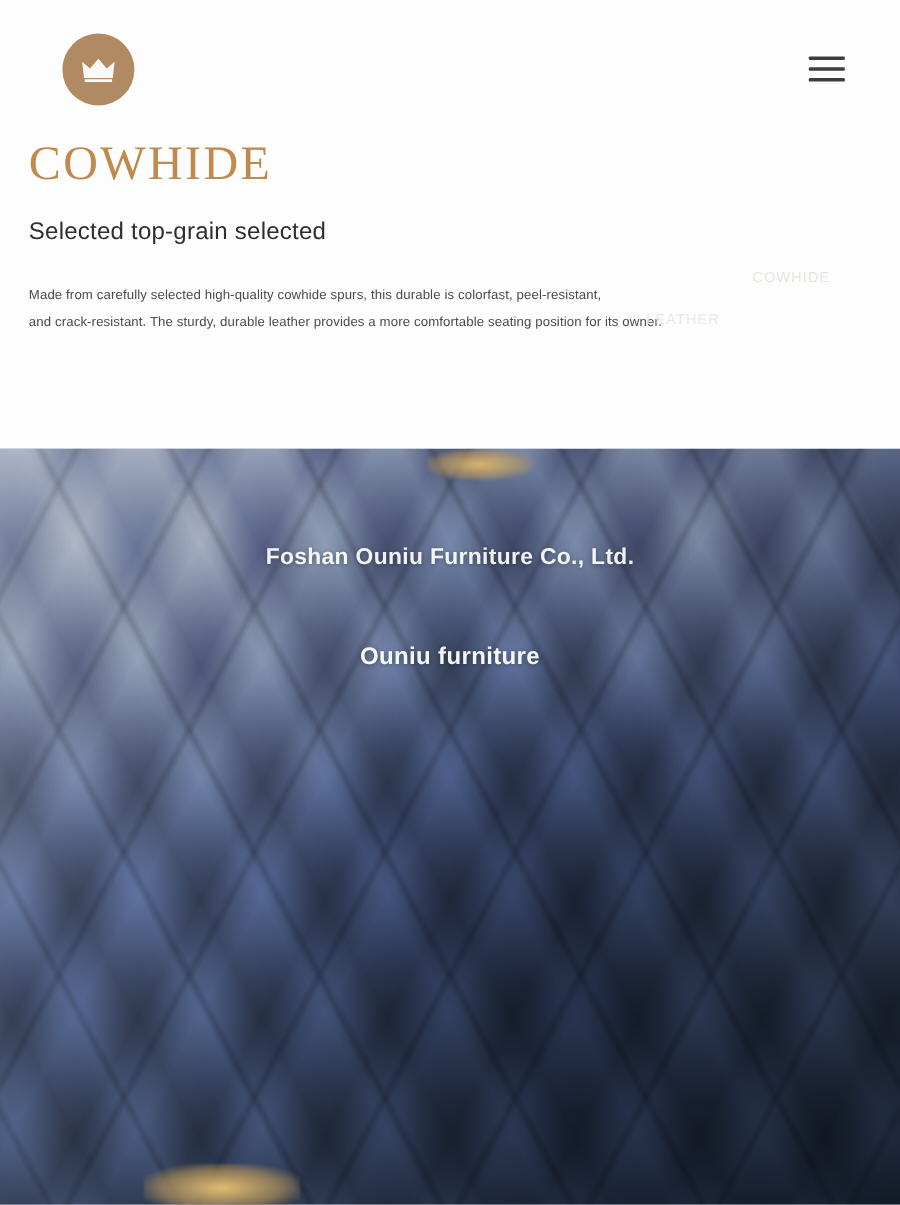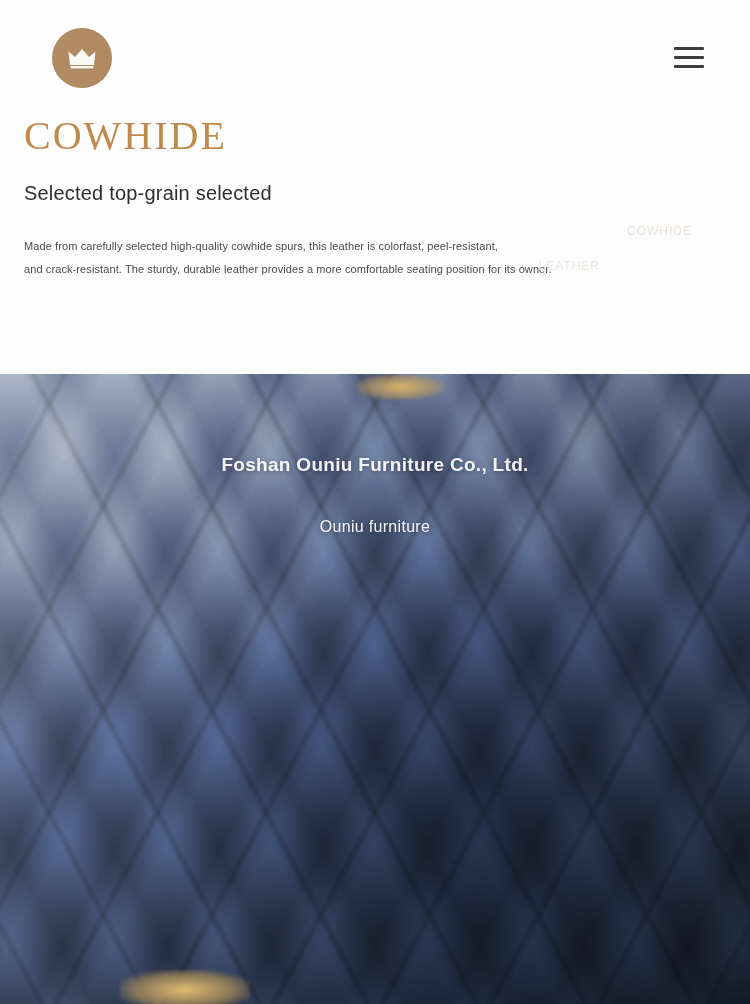--- a/index.html
+++ b/index.html
@@ -203,23 +203,23 @@
     color: #ffffff;
     text-shadow: 0 1px 4px rgba(0,0,0,0.35);
   }
   .hero-title {
     font-size: 19px;
     font-weight: 700;
     letter-spacing: 0.3px;
     opacity: 0.92;
   }
   .hero-sub {
-    margin-top: 42px;
-    font-size: 16px;
-    font-weight: 400;
+    margin-top: 60px;
+    font-size: 20px;
+    font-weight: 700;
     letter-spacing: 0.3px;
     opacity: 0.95;
   }
 </style>
 </head>
 <body>
 
 <div class="page">
 
   <div class="header">
@@ -235,21 +235,21 @@
       <span></span>
       <span></span>
       <span></span>
     </div>
   </div>
 
   <div class="intro">
     <h1 class="headline">COWHIDE</h1>
     <h2 class="subhead">Selected top-grain selected</h2>
     <div class="body-copy">
-      <p>Made from carefully selected high-quality cowhide spurs, this leather is colorfast, peel-resistant,</p>
+      <p>Made from carefully selected high-quality cowhide spurs, this durable is colorfast, peel-resistant,</p>
       <p>and crack-resistant. The sturdy, durable leather provides a more comfortable seating position for its owner.</p>
     </div>
     <div class="ghost">COWHIDE</div>
     <div class="ghost2">LEATHER</div>
   </div>
 
   <div class="hero">
     <div class="hero-bg"></div>
     <div class="hero-quilt"></div>
     <div class="hero-quilt2"></div>

